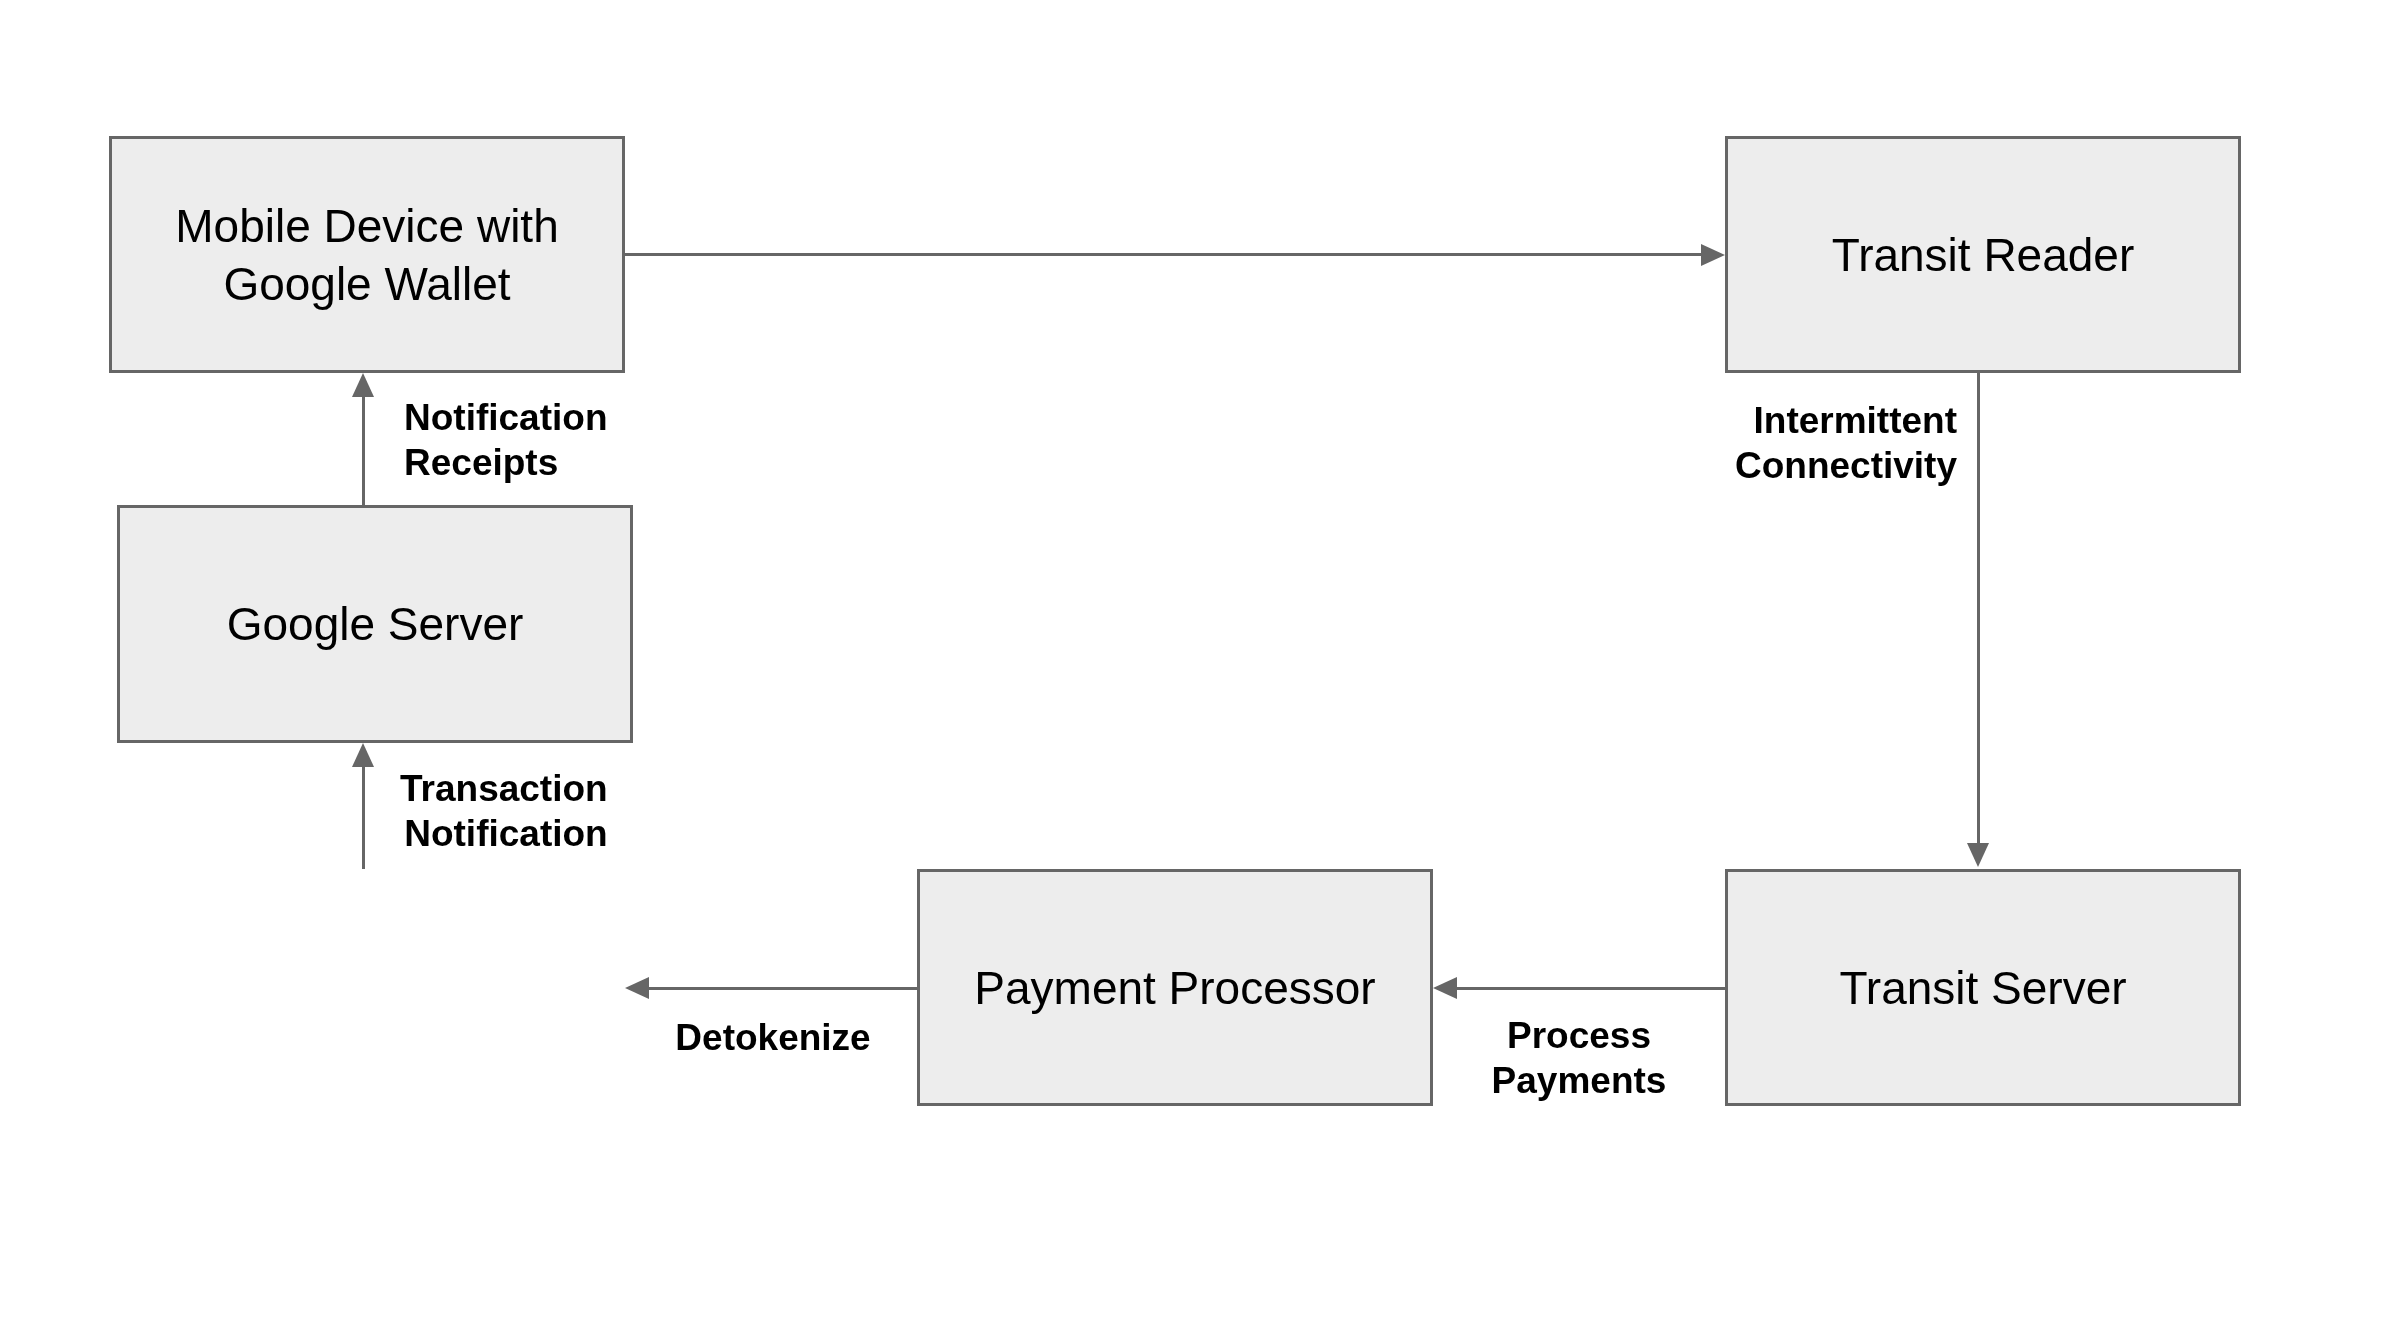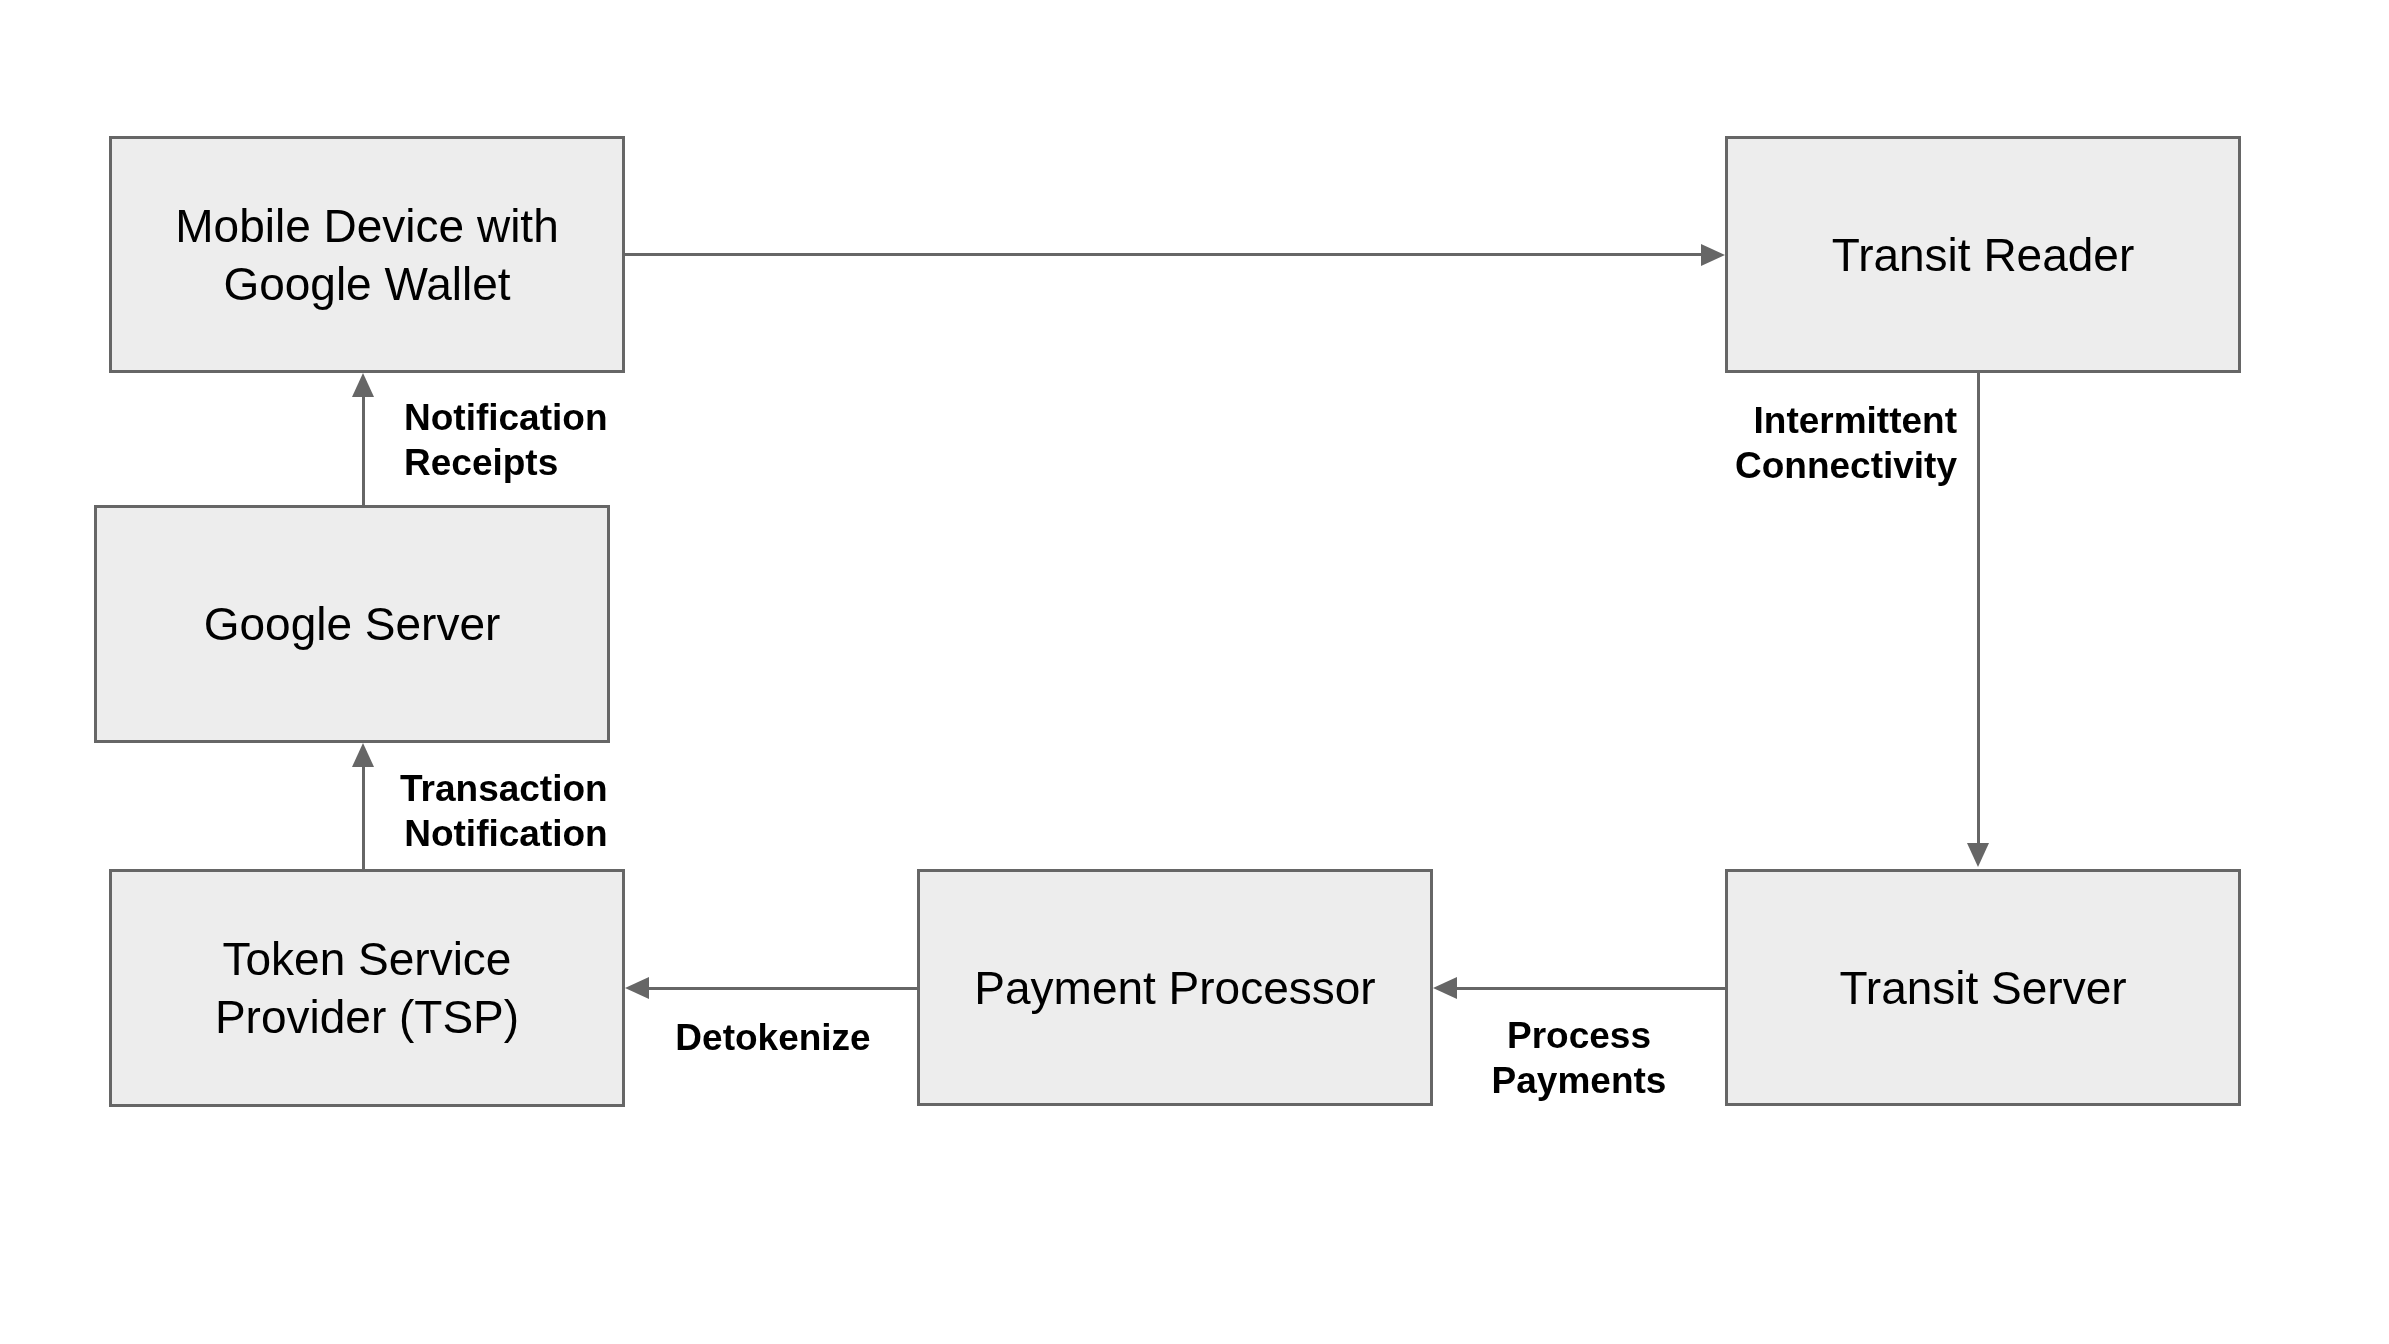--- a/index.html
+++ b/index.html
@@ -27,21 +27,21 @@
     display:flex;
     align-items:center;
     justify-content:center;
     text-align:center;
     font-size:46px;
     line-height:58px;
     white-space:pre-line;
   }
   .node-mobile   {left:109px;  top:136px; width:516px; height:237px;}
   .node-reader   {left:1725px; top:136px; width:516px; height:237px;}
-  .node-google   {left:94px;  top:505px; width:516px; height:238px;}
+  .node-google   {left:117px;  top:505px; width:516px; height:238px;}
   .node-tsp      {left:109px;  top:869px; width:516px; height:238px;}
   .node-processor{left:917px;  top:869px; width:516px; height:237px;}
   .node-server   {left:1725px; top:869px; width:516px; height:237px;}
 
   .line{position:absolute; background:var(--arrow);}
   .line-a{left:625px;  top:253px; width:1078px; height:3px;}
   .line-b{left:1977px; top:373px; width:3px;    height:472px;}
   .line-c{left:1455px; top:987px; width:270px;  height:3px;}
   .line-d{left:647px;  top:987px; width:270px;  height:3px;}
   .line-e{left:362px;  top:765px; width:3px;    height:104px;}
@@ -82,24 +82,20 @@
   <div class="node node-mobile">
     <span>Mobile Device with
 Google Wallet</span>
   </div>
   <div class="node node-reader">
     <span>Transit Reader</span>
   </div>
   <div class="node node-google">
     <span>Google Server</span>
   </div>
-  <div class="node node-tsp">
-    <span>Token Service
-Provider (TSP)</span>
-  </div>
   <div class="node node-processor">
     <span>Payment Processor</span>
   </div>
   <div class="node node-server">
     <span>Transit Server</span>
   </div>
 
   <div class="line line-a"></div>
   <div class="head head-right head-a"></div>
 

